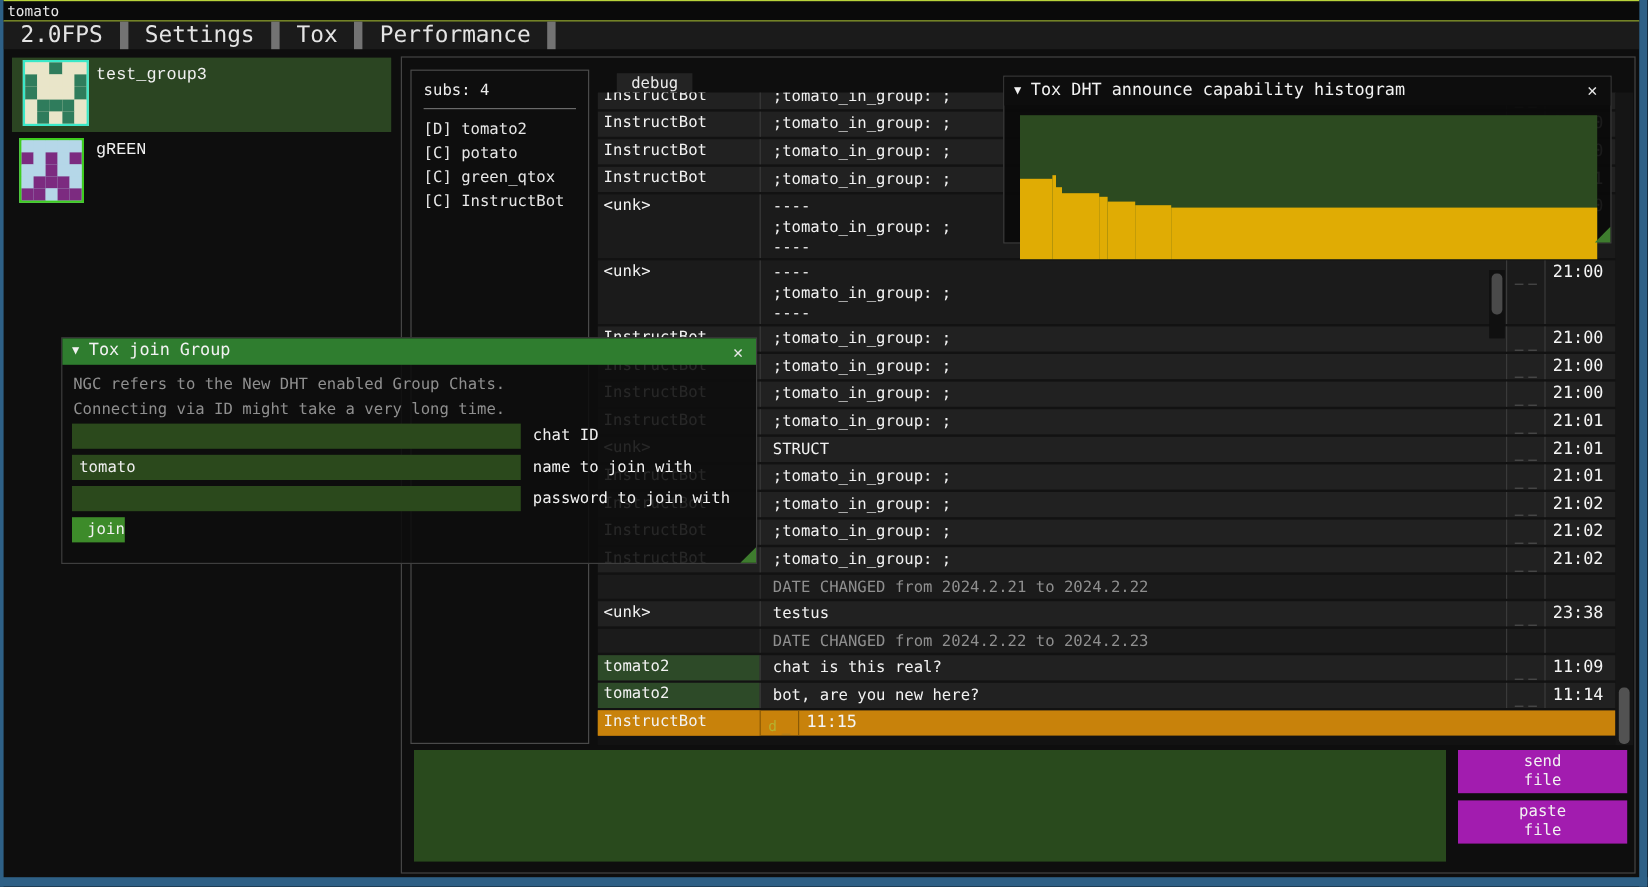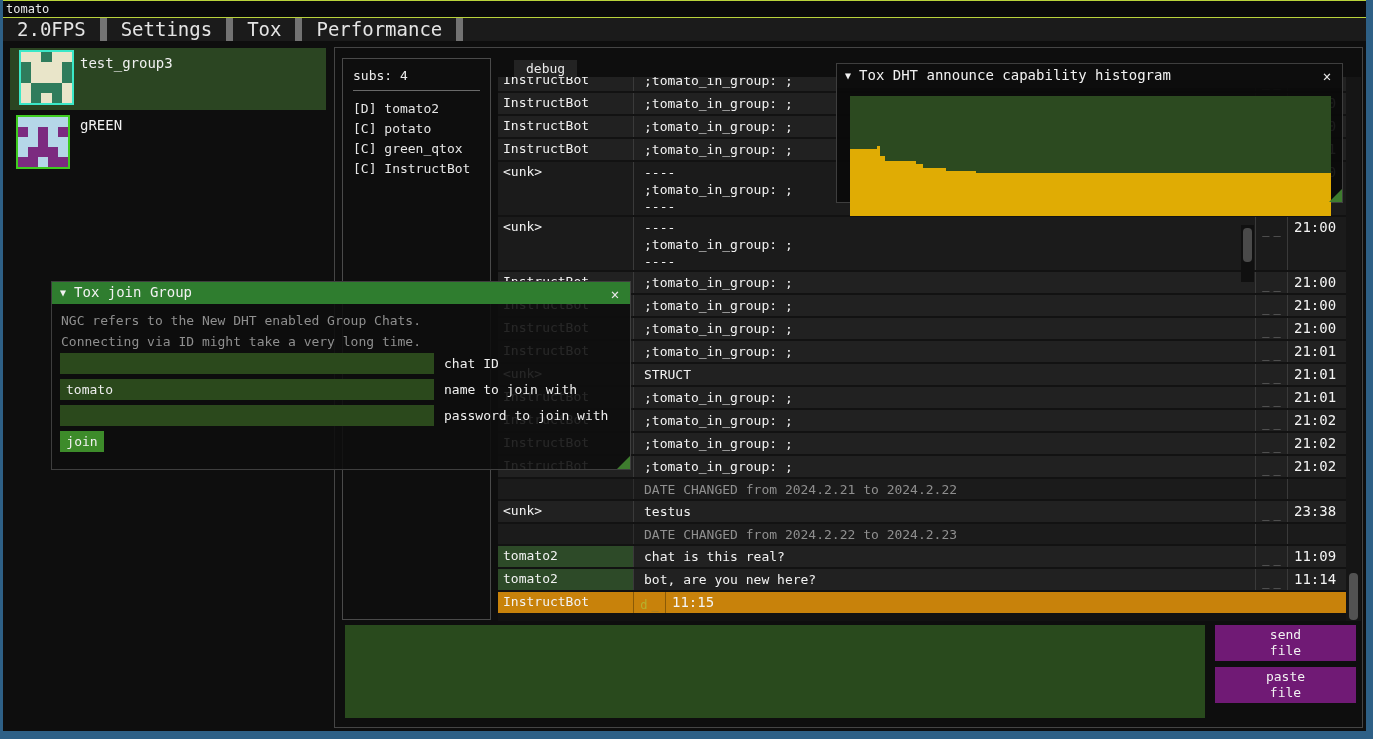--- a/index.html
+++ b/index.html
@@ -11,21 +11,21 @@
 
   
   #titlebar { left:-3px; top:0; width:1373px; height:18px; background:#0a0a0a;
               border:1px solid #b9d33b; color:#e8e8e8; font-size:12px; line-height:16px; padding-left:5px; }
   #menubar { left:0; top:18px; width:1363px; height:23px; background:#1b1b1b; display:flex; }
   .menu-item { color:#e4e4e4; font-size:19px; line-height:23px; padding:0 14px; border-right:7px solid #737373; cursor:default; }
 
   
   .group-row { position:absolute; left:7px; width:316px; }
   .group-row.selected { background:#2b4522; }
-  .group-label { position:absolute; left:70px; top:7px; color:#f0f0f0; font-size:14px; }
+  .group-label { position:absolute; left:70px; top:7px; color:#f0f0f0; font-size:14px;font-family:Liberation Mono, monospace; }
   .avatar { position:absolute; display:grid; grid-template-columns:repeat(5,1fr); grid-template-rows:repeat(5,1fr); }
   .avatar div { width:100%; height:100%; }
 
   
   #main-window { left:331px; top:47px; width:1029px; height:681px; border:1px solid #454545; }
 
   
   #subs-panel { left:339px; top:58px; width:149px; height:562px; border:1px solid #4a4a4a; padding:9px 10px; }
   #subs-header { color:#ececec; font-size:13px; }
   #subs-sep { border:none; border-top:1px solid #6a6a6a; margin:7px 0 8px 0; }
@@ -55,21 +55,21 @@
 
   
   #chat-scroll-track { left:1343px; top:77px; width:15px; height:544px; background:#151515; }
   #chat-scroll-thumb { left:1346px; top:573px; width:9px; height:47px; background:#525252; border-radius:4px; }
   #inner-scroll-track { left:1238px; top:225px; width:13px; height:57px; background:#101010; }
   #inner-scroll-thumb { left:1240px; top:228px; width:9px; height:34px; background:#4a4a4a; border-radius:4px; }
 
   
   #composer-input { left:342px; top:625px; width:860px; height:93px; background:#294a1d; border:none; outline:none;
                     color:#e8e8e8; font-family:"DejaVu Sans Mono",monospace; font-size:13px; padding:6px; resize:none; }
-  .file-btn { position:absolute; left:1212px; width:141px; height:36px; background:#701a75; color:#f2f2f2;
+  .file-btn { position:absolute; left:1212px; width:141px; height:36px; background:#a21caf; color:#f2f2f2;
               font-family:"DejaVu Sans Mono",monospace; font-size:13px; line-height:16px; white-space:pre-line;
               text-align:center; border:none; cursor:pointer; }
   #send-file-btn { top:625px; }
   #paste-file-btn { top:667px; }
 
   
   .fwin { position:absolute; border:1px solid #3e3e3e; }
   .fwin-title { height:24px; color:#f2f2f2; font-size:14px; line-height:23px; padding-left:8px; position:relative; }
   .collapse-icon { font-size:10px; margin-right:8px; vertical-align:1px; }
   .close-btn { position:absolute; right:6px; top:3px; width:18px; height:18px; color:#e8e8e8; font-size:14px;
@@ -84,21 +84,21 @@
                display:flex; align-items:flex-end; }
   #hist-plot .bar { background:#e0ac04; }
 
   #join-window { left:48px; top:281px; width:580px; height:189px; background:rgba(13,13,13,0.89); }
   #join-window .fwin-title { background:#2f7d2f; height:22px; line-height:21px; }
   .join-info { position:absolute; left:9px; color:#8f8f8f; font-size:13px; white-space:nowrap; }
   .join-field { position:absolute; left:8px; width:374px; height:21px; background:#2b491c; border:none; outline:none;
                 color:#eeeeee; font-family:"DejaVu Sans Mono",monospace; font-size:13px; padding:0 6px; }
   .join-label { position:absolute; left:392px; color:#f0f0f0; font-size:13px; line-height:21px; white-space:nowrap; }
   #join-btn { position:absolute; left:8px; top:149px; width:44px; height:21px; background:#3d8b2a; border:none;
-              color:#f2f2f2; font-family:"DejaVu Sans Mono",monospace; font-size:13px; cursor:pointer; }
+              color:#f2f2f2; font-family:"DejaVu Sans Mono",monospace; font-size:13px; cursor:pointer;text-align:right; }
 </style>
 </head>
 <body>
 
 <div id="screen">
 
   <div id="titlebar" class="abs">
     <span>tomato</span>
   </div>
 

